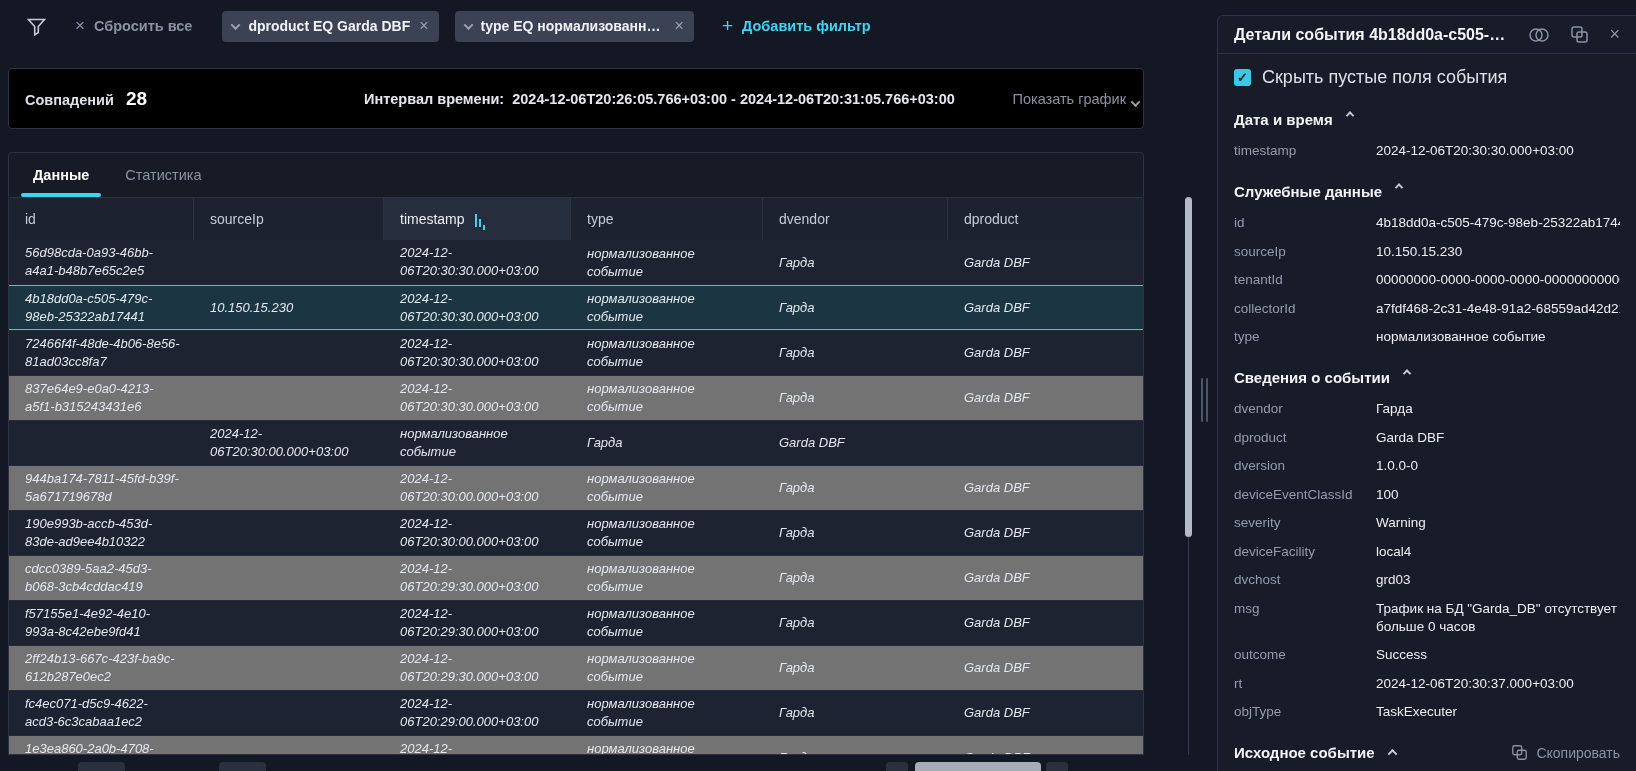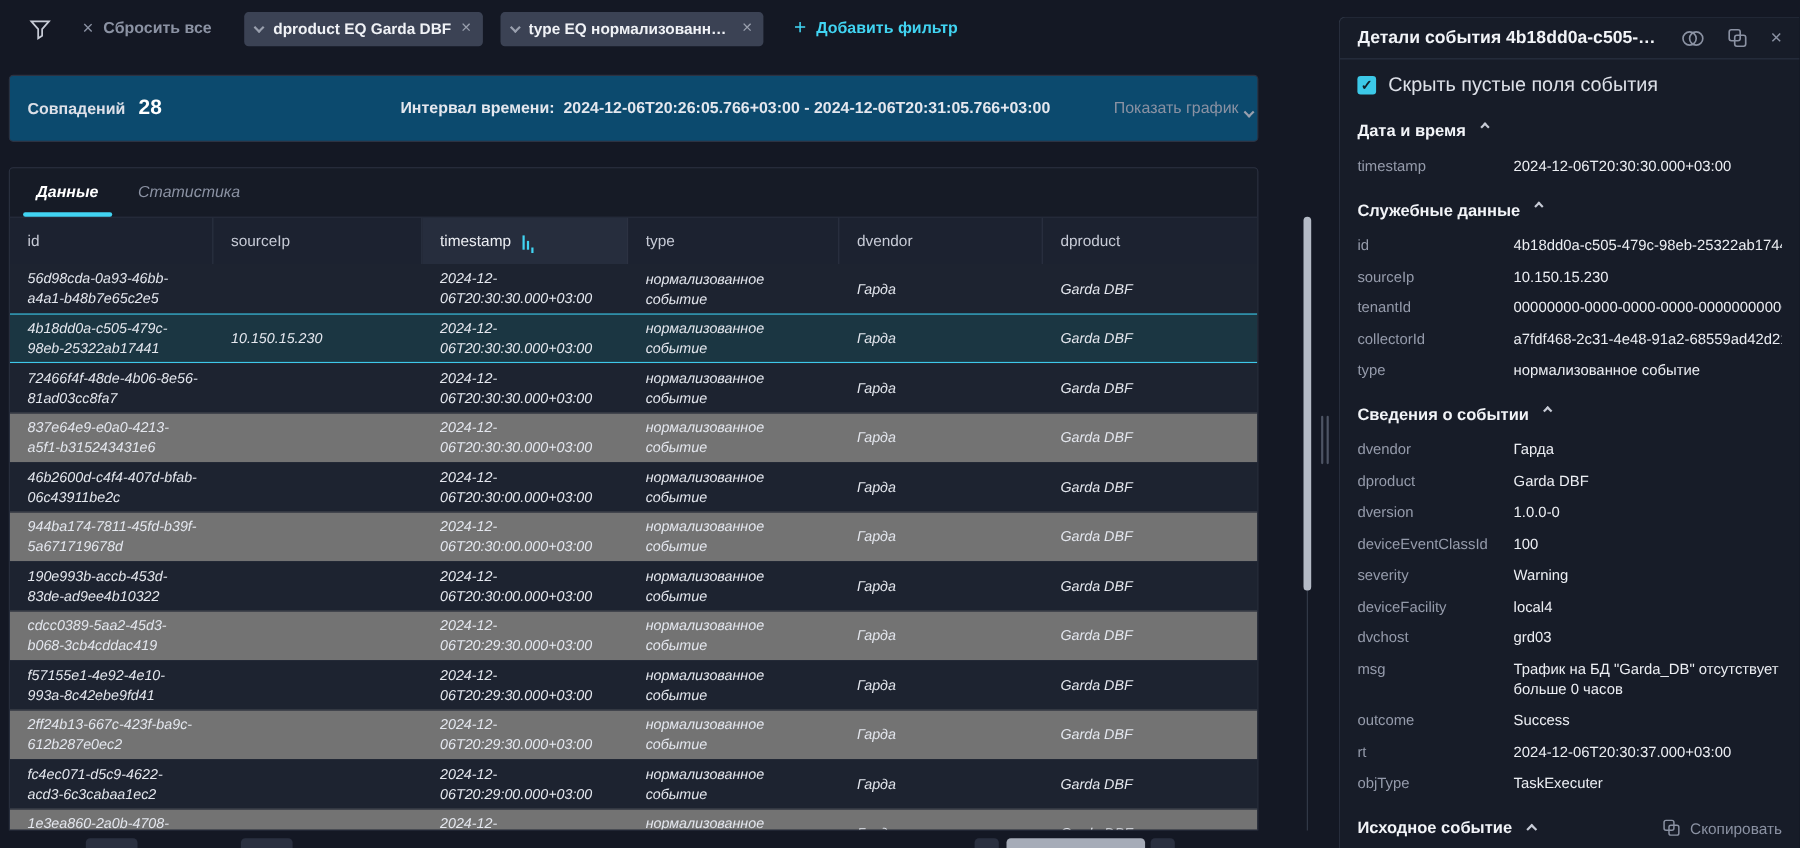--- a/index.html
+++ b/index.html
@@ -18,29 +18,29 @@
   .chips { display:flex; align-items:center; margin-left:30px; gap:16px; }
   .chip { background:#3b4254; border-radius:4px; height:31px; display:flex; align-items:center; padding:0 10px; gap:9px; max-width:245px; }
   .chip-label { color:#f0f2f6; font-size:14px; font-weight:bold; white-space:nowrap; overflow:hidden; text-overflow:ellipsis; max-width:185px; }
   .chip .x { color:#9aa0ae; font-size:16px; cursor:pointer; }
   .addfilter { margin-left:28px; display:flex; align-items:center; gap:9px; color:#41d4f2; font-size:14.5px; font-weight:bold; cursor:pointer; }
   .addfilter .plus { font-size:19px; font-weight:normal; }
   .chev { display:inline-block; width:7px; height:7px; border-right:2px solid #9aa0ae; border-bottom:2px solid #9aa0ae; }
   .chev.down { transform:rotate(45deg) translate(-1px,-1px); }
   .chev.up { transform:rotate(-135deg) translate(-1px,-1px); }
   
-  .summary { position:absolute; left:8px; top:68px; width:1136px; height:61px; background:#0c4a6e; border:1px solid #2c3242; border-radius:4px; display:flex; align-items:center; }
+  .summary { position:absolute; left:8px; top:68px; width:1136px; height:61px; background:#000000; border:1px solid #2c3242; border-radius:4px; display:flex; align-items:center; }
   .matches { margin-left:16px; display:flex; align-items:baseline; gap:12px; }
   .matches-label { font-size:14.5px; font-weight:bold; color:#dde0e8; }
   .matches-count { font-size:19px; font-weight:bold; color:#ffffff; }
   .interval { position:absolute; left:355px; font-size:14.5px; font-weight:bold; color:#e4e7ee; }
   .showchart { position:absolute; right:4px; display:flex; align-items:flex-end; gap:6px; color:#8b92a3; font-size:14.5px; cursor:pointer; }
   
   .tablecard { position:absolute; left:8px; top:152px; width:1136px; height:603px; background:#161b26; border:1px solid #2c3242; border-radius:4px 4px 0 0; overflow:hidden; }
-  .tabs { height:45px; display:flex; align-items:center; border-bottom:1px solid #2c3242;font-style:italic; }
+  .tabs { height:45px; display:flex; align-items:center; border-bottom:1px solid #2c3242; }
   .tab { margin-left:20px; font-size:14.5px; position:relative; height:100%; display:flex; align-items:center; padding:0 4px; cursor:pointer; }
   .tab.active { color:#ffffff; font-weight:bold; }
   .tab.inactive { color:#8b92a3; margin-left:28px; }
   .tab.active::after { content:""; position:absolute; left:-8px; right:-8px; bottom:0; height:4px; background:#41d4f2; border-radius:3px; }
   .thead { height:42px; display:grid; grid-template-columns:185px 190px 187px 192px 185px 1fr; background:#1c2230; }
   .th { display:flex; align-items:center; padding-left:16px; font-size:14px; color:#c7cbd6; border-right:1px solid #2c3242; gap:10px; }
   .th:last-child { border-right:none; }
   .th.sorted { background:#262d3d; color:#eceef3; }
   .sorticon { display:inline-flex; align-items:flex-end; gap:2px; height:14px; position:relative; top:1px; }
   .sorticon i { display:block; width:2px; background:#41d4f2; }
@@ -203,21 +203,20 @@
     <div class="cell mid"></div>
     <div class="cell">
       <div>2024-12-</div>
           <div>06T20:30:30.000+03:00</div>
     </div>
     <div class="cell mid">нормализованное событие</div>
     <div class="cell mid">Гарда</div>
     <div class="cell mid">Garda DBF</div>
   </div>
       <div class="row odd">
-    <div class="cell">46b2600d-c4f4-407d-bfab-06c43911be2c</div>
     <div class="cell mid"></div>
     <div class="cell">
       <div>2024-12-</div>
           <div>06T20:30:00.000+03:00</div>
     </div>
     <div class="cell mid">нормализованное событие</div>
     <div class="cell mid">Гарда</div>
     <div class="cell mid">Garda DBF</div>
   </div>
       <div class="row even">

